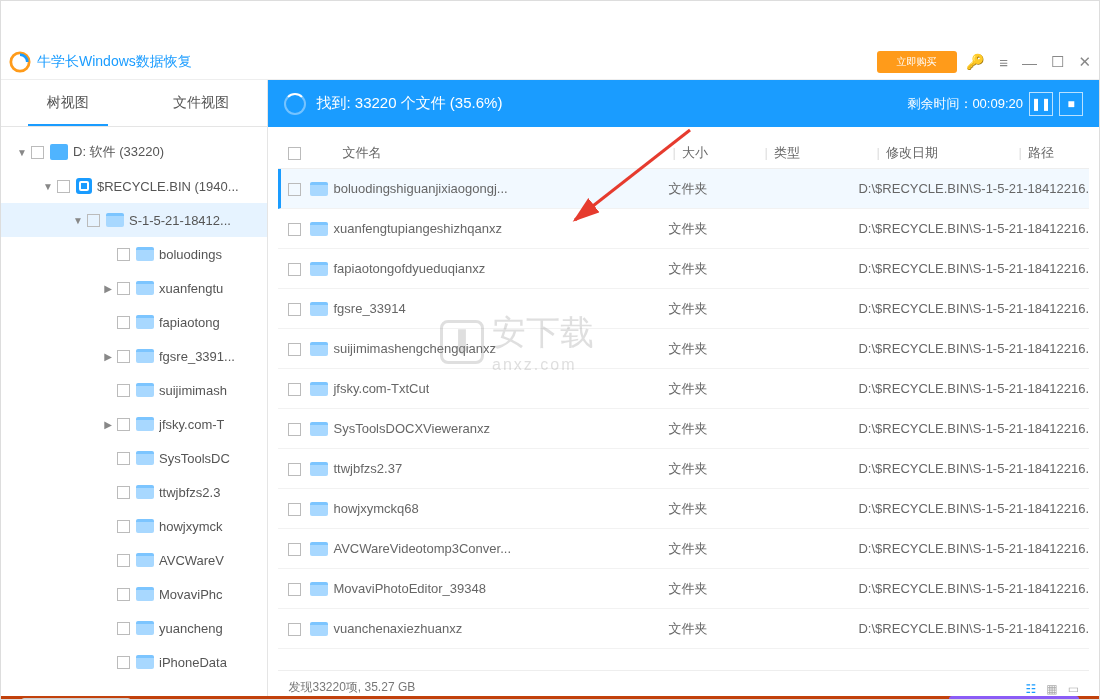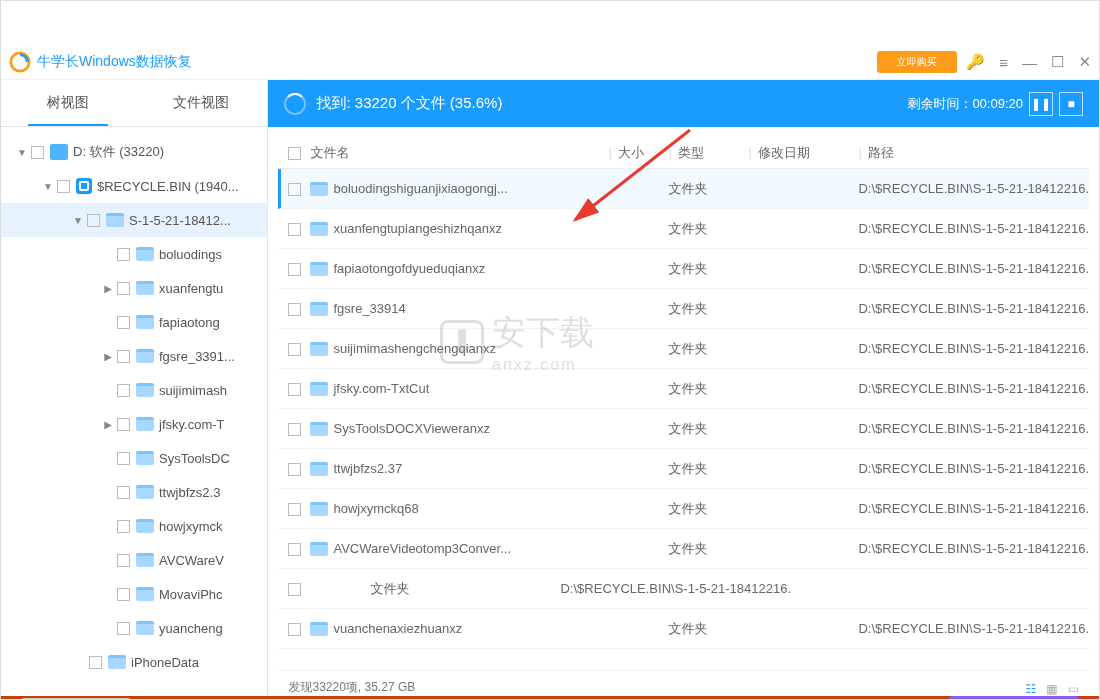--- a/index.html
+++ b/index.html
@@ -29,21 +29,21 @@
 .tlabel { overflow:hidden; text-overflow:ellipsis; }
 
 .content { flex: 1; display: flex; flex-direction: column; }
 .scanbar { height: 47px; background: #1a9cff; color: #fff; display: flex; align-items: center; padding: 0 16px; }
 .spin { width: 22px; height: 22px; border: 2px solid rgba(255,255,255,0.4); border-top-color:#fff; border-radius:50%; margin-right:10px; }
 .scan-text { flex: 1; font-size: 15px; }
 .remain { font-size: 13px; }
 .sb-btn { width:24px; height:24px; border:1px solid rgba(255,255,255,0.7); display:flex; align-items:center; justify-content:center; margin-left:6px; cursor:pointer; font-size:12px; }
 
 .table-wrap { flex:1; overflow:hidden; padding: 10px 10px 0 10px; display:flex; flex-direction:column; }
-.thead { display:flex; height:32px; align-items:center; border-bottom:1px solid #eee; padding-left:8px; color:#666; }
+.thead { display:flex; height:32px; align-items:center; border-bottom:1px solid #eee; padding-left:8px; color:#666;gap:32px; }
 .th-chk { width:24px; }
 .th-name { width:298px; }
 .th-size { width:60px; }
 .th-type { width:80px; }
 .th-date { width:110px; }
 .th-path { flex:1; }
 .thead .sep { color:#ddd; margin-right:6px; }
 
 .tbody { flex:1; overflow-y:auto; }
 .row { display:flex; height:40px; align-items:center; border-bottom:1px solid #f2f2f2; padding-left:8px; color:#666; }
@@ -179,21 +179,21 @@
             <span class="chk"></span>
             <span class="icon-folder"></span>
             <span class="tlabel">MovaviPhc</span>
           </div>
           <div class="tree-item" style="padding-left: 100px;">
             <span class="expand"></span>
             <span class="chk"></span>
             <span class="icon-folder"></span>
             <span class="tlabel">yuancheng</span>
           </div>
-          <div class="tree-item" style="padding-left: 72px;">
+          <div class="tree-item" style="padding-left: 100px;">
             <span class="expand"></span>
             <span class="chk"></span>
             <span class="icon-folder"></span>
             <span class="tlabel">iPhoneData</span>
           </div>
         </div>
     </div>
   </div>
 
   <div class="content">
@@ -320,20 +320,24 @@
               <span class="icon-folder"></span>
               <span class="nm">AVCWareVideotomp3Conver...</span>
             </div>
   <div class="cell-size"></div>
   <div class="cell-type">文件夹</div>
   <div class="cell-date"></div>
   <div class="cell-path">D:\$RECYCLE.BIN\S-1-5-21-18412216.</div>
           </div>
           <div class="row">
             <div class="cell-chk"><span class="chk"></span></div>
+  <div class="cell-name">
+              <span class="icon-folder"></span>
+              <span class="nm">MovaviPhotoEditor_39348</span>
+            </div>
   <div class="cell-size"></div>
   <div class="cell-type">文件夹</div>
   <div class="cell-date"></div>
   <div class="cell-path">D:\$RECYCLE.BIN\S-1-5-21-18412216.</div>
           </div>
           <div class="row">
             <div class="cell-chk"><span class="chk"></span></div>
   <div class="cell-name">
               <span class="icon-folder"></span>
               <span class="nm">vuanchenaxiezhuanxz</span>

